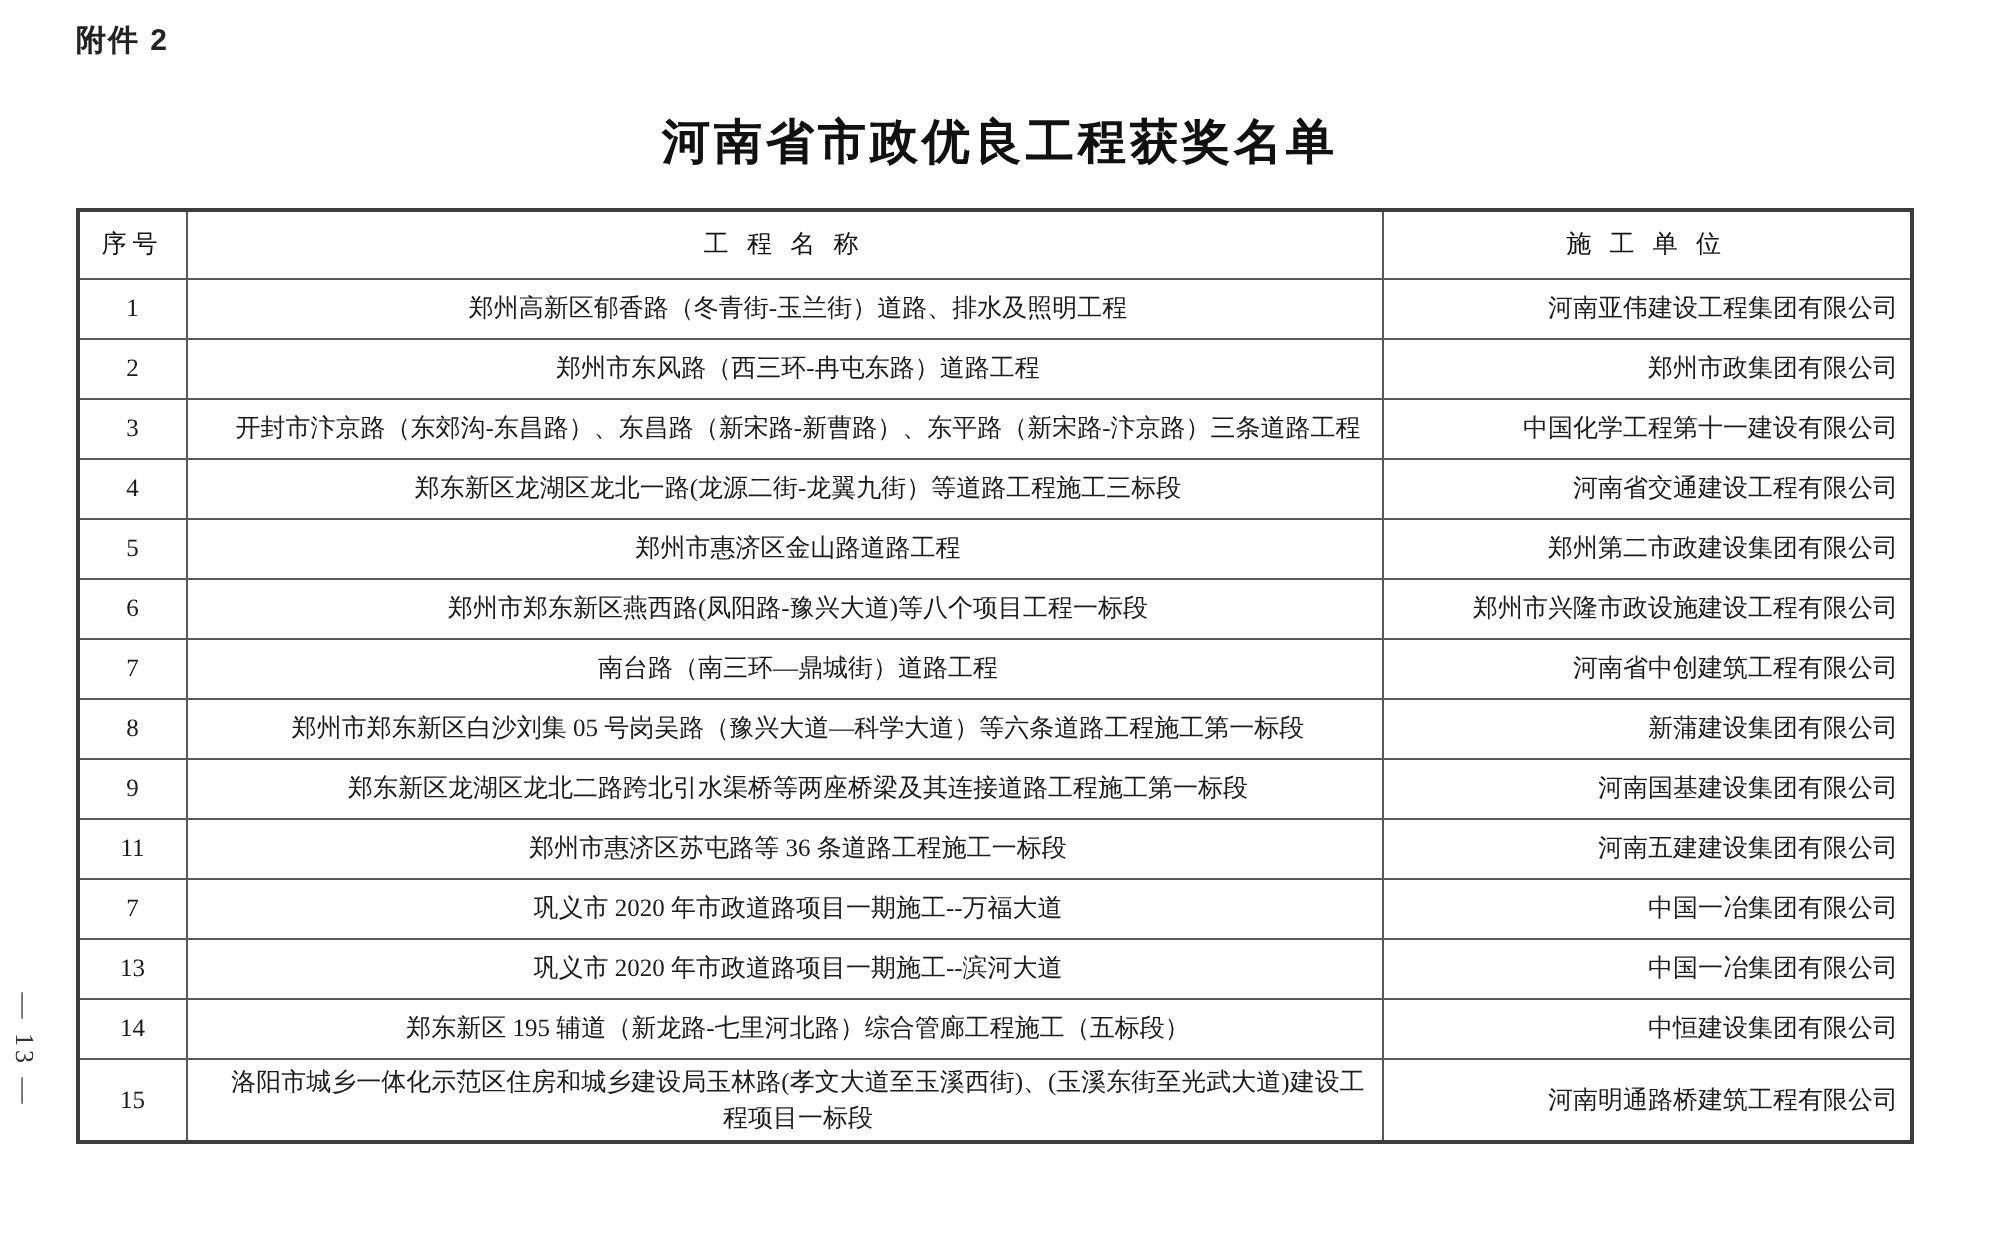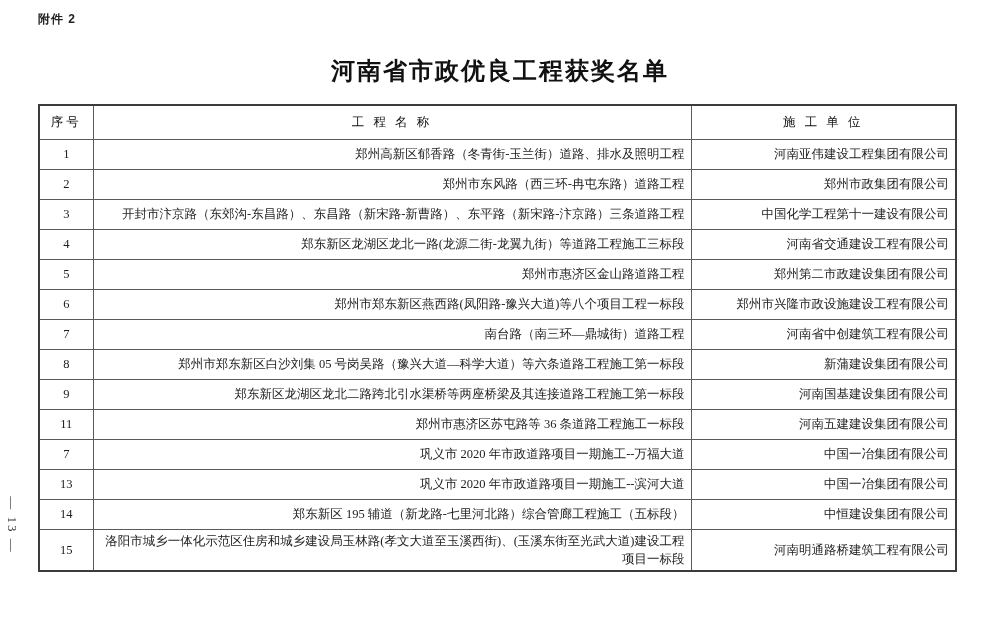--- a/index.html
+++ b/index.html
@@ -10,21 +10,21 @@
     font-family: "Liberation Serif", "DejaVu Serif", serif;
     color: #1c1c1c;
     overflow: hidden;
   }
   .attachment-label {
     position: absolute;
     left: 38px;
     top: 11px;
     font-family: "Liberation Sans", "DejaVu Sans", sans-serif;
     font-weight: bold;
-    font-size: 12px;
+    font-size: 15px;
     color: #222;
     letter-spacing: 1px;
   }
   .doc-title {
     position: absolute;
     left: 0;
     top: 55px;
     width: 1000px;
     text-align: center;
     font-family: "Liberation Sans", "DejaVu Sans", sans-serif;
@@ -62,21 +62,21 @@
   }
   th.h-cell {
     height: 34px;
     text-align: center;
     font-weight: bold;
     font-size: 13.5px;
     letter-spacing: 3px;
     color: #111;
   }
   td.no-cell { text-align: center; height: 30px; }
-  td.proj-cell { text-align: right; padding: 2px 6px 2px 8px; }
+  td.proj-cell { text-align: center; padding: 2px 6px 2px 20px; }
   td.comp-cell { text-align: right; padding: 2px 6px 2px 8px; }
   tr.tall td { height: 38px; }
 </style>
 </head>
 <body>
 
 <div class="attachment-label">附件 2</div>
 
 <div class="doc-title">河南省市政优良工程获奖名单</div>
 

